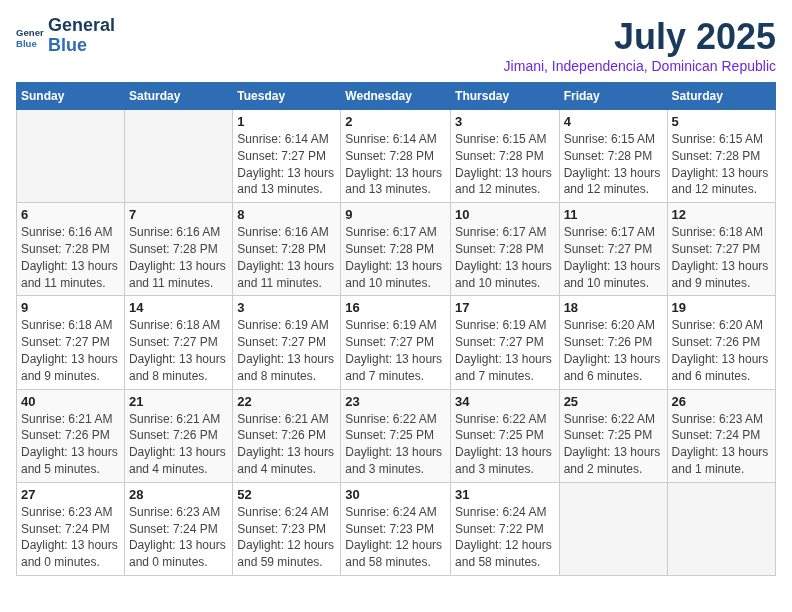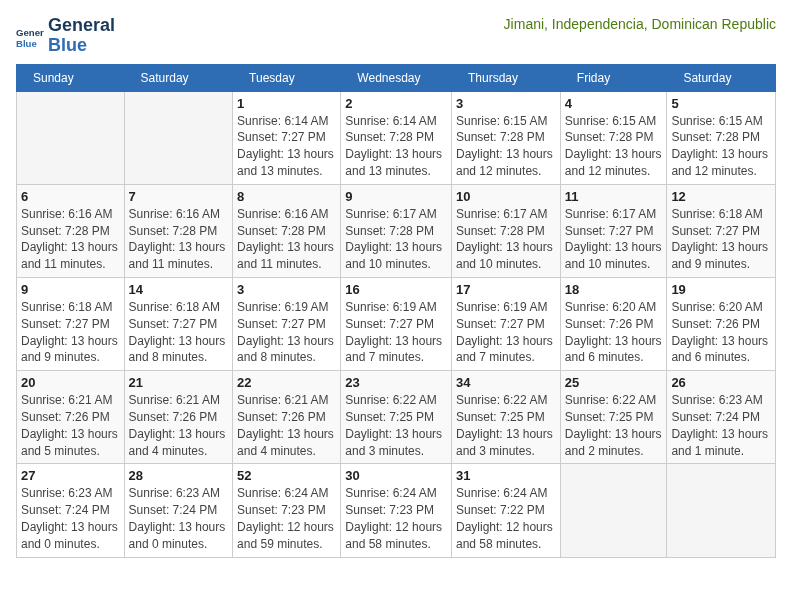--- a/index.html
+++ b/index.html
@@ -37,34 +37,34 @@
     .title-block {
       text-align: right;
     }
     .month-title {
       font-size: 36px;
       font-weight: bold;
       color: #1a3a5c;
     }
     .subtitle {
       font-size: 14px;
-      color: #4d7c0f;
+      color: #6d28d9;
     }
     table {
       width: 100%;
       border-collapse: collapse;
       font-size: 11px;
     }
     thead tr th {
       background-color: #2e6db4;
       color: #fff;
-      padding: 6px 16px;
+      padding: 6px 4px;
       text-align: left;
       font-size: 12px;
-      font-weight: normal;
+      font-weight: bold;
       border: 1px solid #2e6db4;
     }
     tbody tr td {
       border: 1px solid #ccc;
       vertical-align: top;
       padding: 4px;
       height: 80px;
       width: 113px;
       color: #333;
     }
@@ -97,20 +97,21 @@
       <polygon points="26,8 32,14 28,10" fill="#2e6db4"></polygon>
     </svg>
     <div>
       <div class="logo-text">
         <span>General</span>
         <span style="color:#2e6db4">Blue</span>
       </div>
     </div>
   </div>
   <div class="title-block">
+    <div class="month-title">July 2025</div>
     <div class="subtitle">Jimani, Independencia, Dominican Republic</div>
   </div>
 </div>
 
 <table>
   <thead>
     <tr>
     <th>Sunday</th>
         <th>Saturday</th>
         <th>Tuesday</th>
@@ -238,21 +239,21 @@
         </td>
         <td>
           <div class="day-num">19</div>
           <div class="cell-text" style="white-space: pre-line;">Sunrise: 6:20 AM
 Sunset: 7:26 PM
 Daylight: 13 hours and 6 minutes.</div>
         </td>
       </tr>
       <tr>
         <td>
-          <div class="day-num">20</div>
+          <div class="day-num">40</div>
           <div class="cell-text" style="white-space: pre-line;">Sunrise: 6:21 AM
 Sunset: 7:26 PM
 Daylight: 13 hours and 5 minutes.</div>
         </td>
         <td>
           <div class="day-num">21</div>
           <div class="cell-text" style="white-space: pre-line;">Sunrise: 6:21 AM
 Sunset: 7:26 PM
 Daylight: 13 hours and 4 minutes.</div>
         </td>

